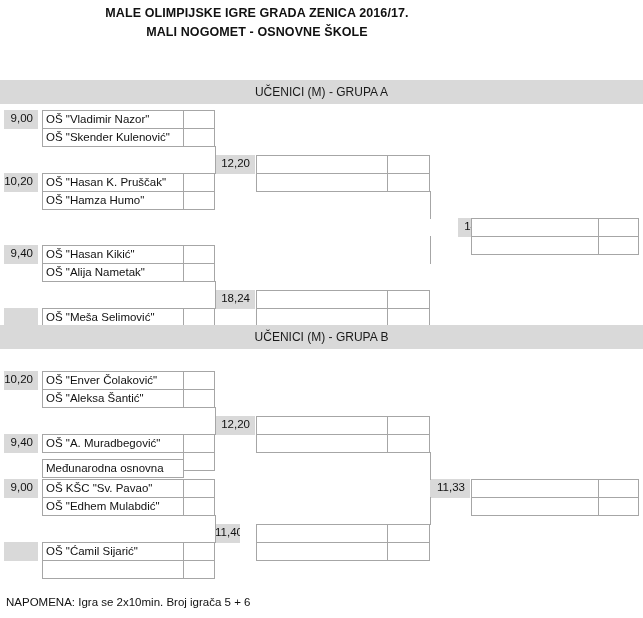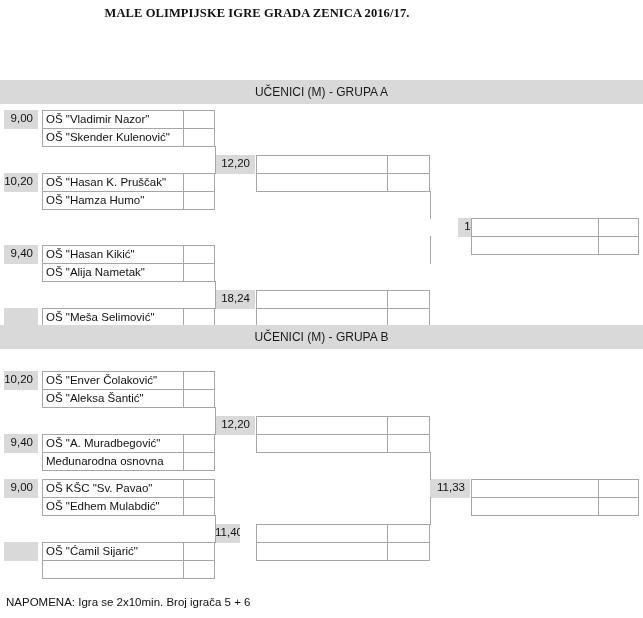--- a/index.html
+++ b/index.html
@@ -15,21 +15,20 @@
     position: relative;
     overflow: hidden;
   }
 
   
   .title-block {
     position: absolute;
     left: 0; top: 4px;
     width: 514px;
     text-align: center;
-    font-family: Liberation Serif, serif;
   }
   .title-line {
     font-size: 12.5px;
     font-weight: bold;
     letter-spacing: .1px;
     line-height: 19px;
     white-space: nowrap;
   }
   .title-line.sub {
     font-size: 11.5px;
@@ -108,20 +107,21 @@
     font-size: 11.5px;
     color: #111;
     white-space: nowrap;
   }
 </style>
 </head>
 <body>
 
 <div class="title-block">
   <div class="title-line">MALE OLIMPIJSKE IGRE GRADA ZENICA 2016/17.</div>
+  <div class="title-line">MALI NOGOMET - OSNOVNE ŠKOLE</div>
 </div>
 
 <div class="group-bar" id="group-a-bar">UČENICI (M) - GRUPA A</div>
 
 <div class="bracket" id="bracket-a">
 
   <div class="cell time" style="left:4px;  top:0px;  width:34px;">9,00</div>
   <div class="cell team" style="left:42px; top:0px;  width:142px;">OŠ "Vladimir Nazor"</div>
   <div class="cell score" style="left:183px;top:0px;  width:32px;"></div>
   <div class="cell team" style="left:42px; top:18px; width:142px;">OŠ "Skender Kulenović"</div>
@@ -182,21 +182,21 @@
 
   <div class="cell time" style="left:215px;top:45px; width:40px;">12,20</div>
   <div class="cell team" style="left:256px;top:45px; width:132px;"></div>
   <div class="cell score" style="left:387px;top:45px; width:43px;"></div>
   <div class="cell team" style="left:256px;top:63px; width:132px;"></div>
   <div class="cell score" style="left:387px;top:63px; width:43px;"></div>
 
   <div class="cell time" style="left:4px;  top:63px; width:34px;">9,40</div>
   <div class="cell team" style="left:42px; top:63px; width:142px;">OŠ "A. Muradbegović"</div>
   <div class="cell score" style="left:183px;top:63px; width:32px;"></div>
-  <div class="cell team" style="left:42px; top:81px; width:142px;">Međunarodna osnovna</div>
+  <div class="cell team" style="left:42px; top:88px; width:142px;">Međunarodna osnovna</div>
   <div class="cell score" style="left:183px;top:81px; width:32px;"></div>
 
   <div class="cell time" style="left:430px;top:108px;width:40px;">11,33</div>
   <div class="cell team" style="left:471px;top:108px;width:128px;"></div>
   <div class="cell score" style="left:598px;top:108px;width:41px;"></div>
   <div class="cell team" style="left:471px;top:126px;width:128px;"></div>
   <div class="cell score" style="left:598px;top:126px;width:41px;"></div>
 
   <div class="cell time" style="left:4px;  top:108px;width:34px;">9,00</div>
   <div class="cell team" style="left:42px; top:108px;width:142px;">OŠ KŠC "Sv. Pavao"</div>

